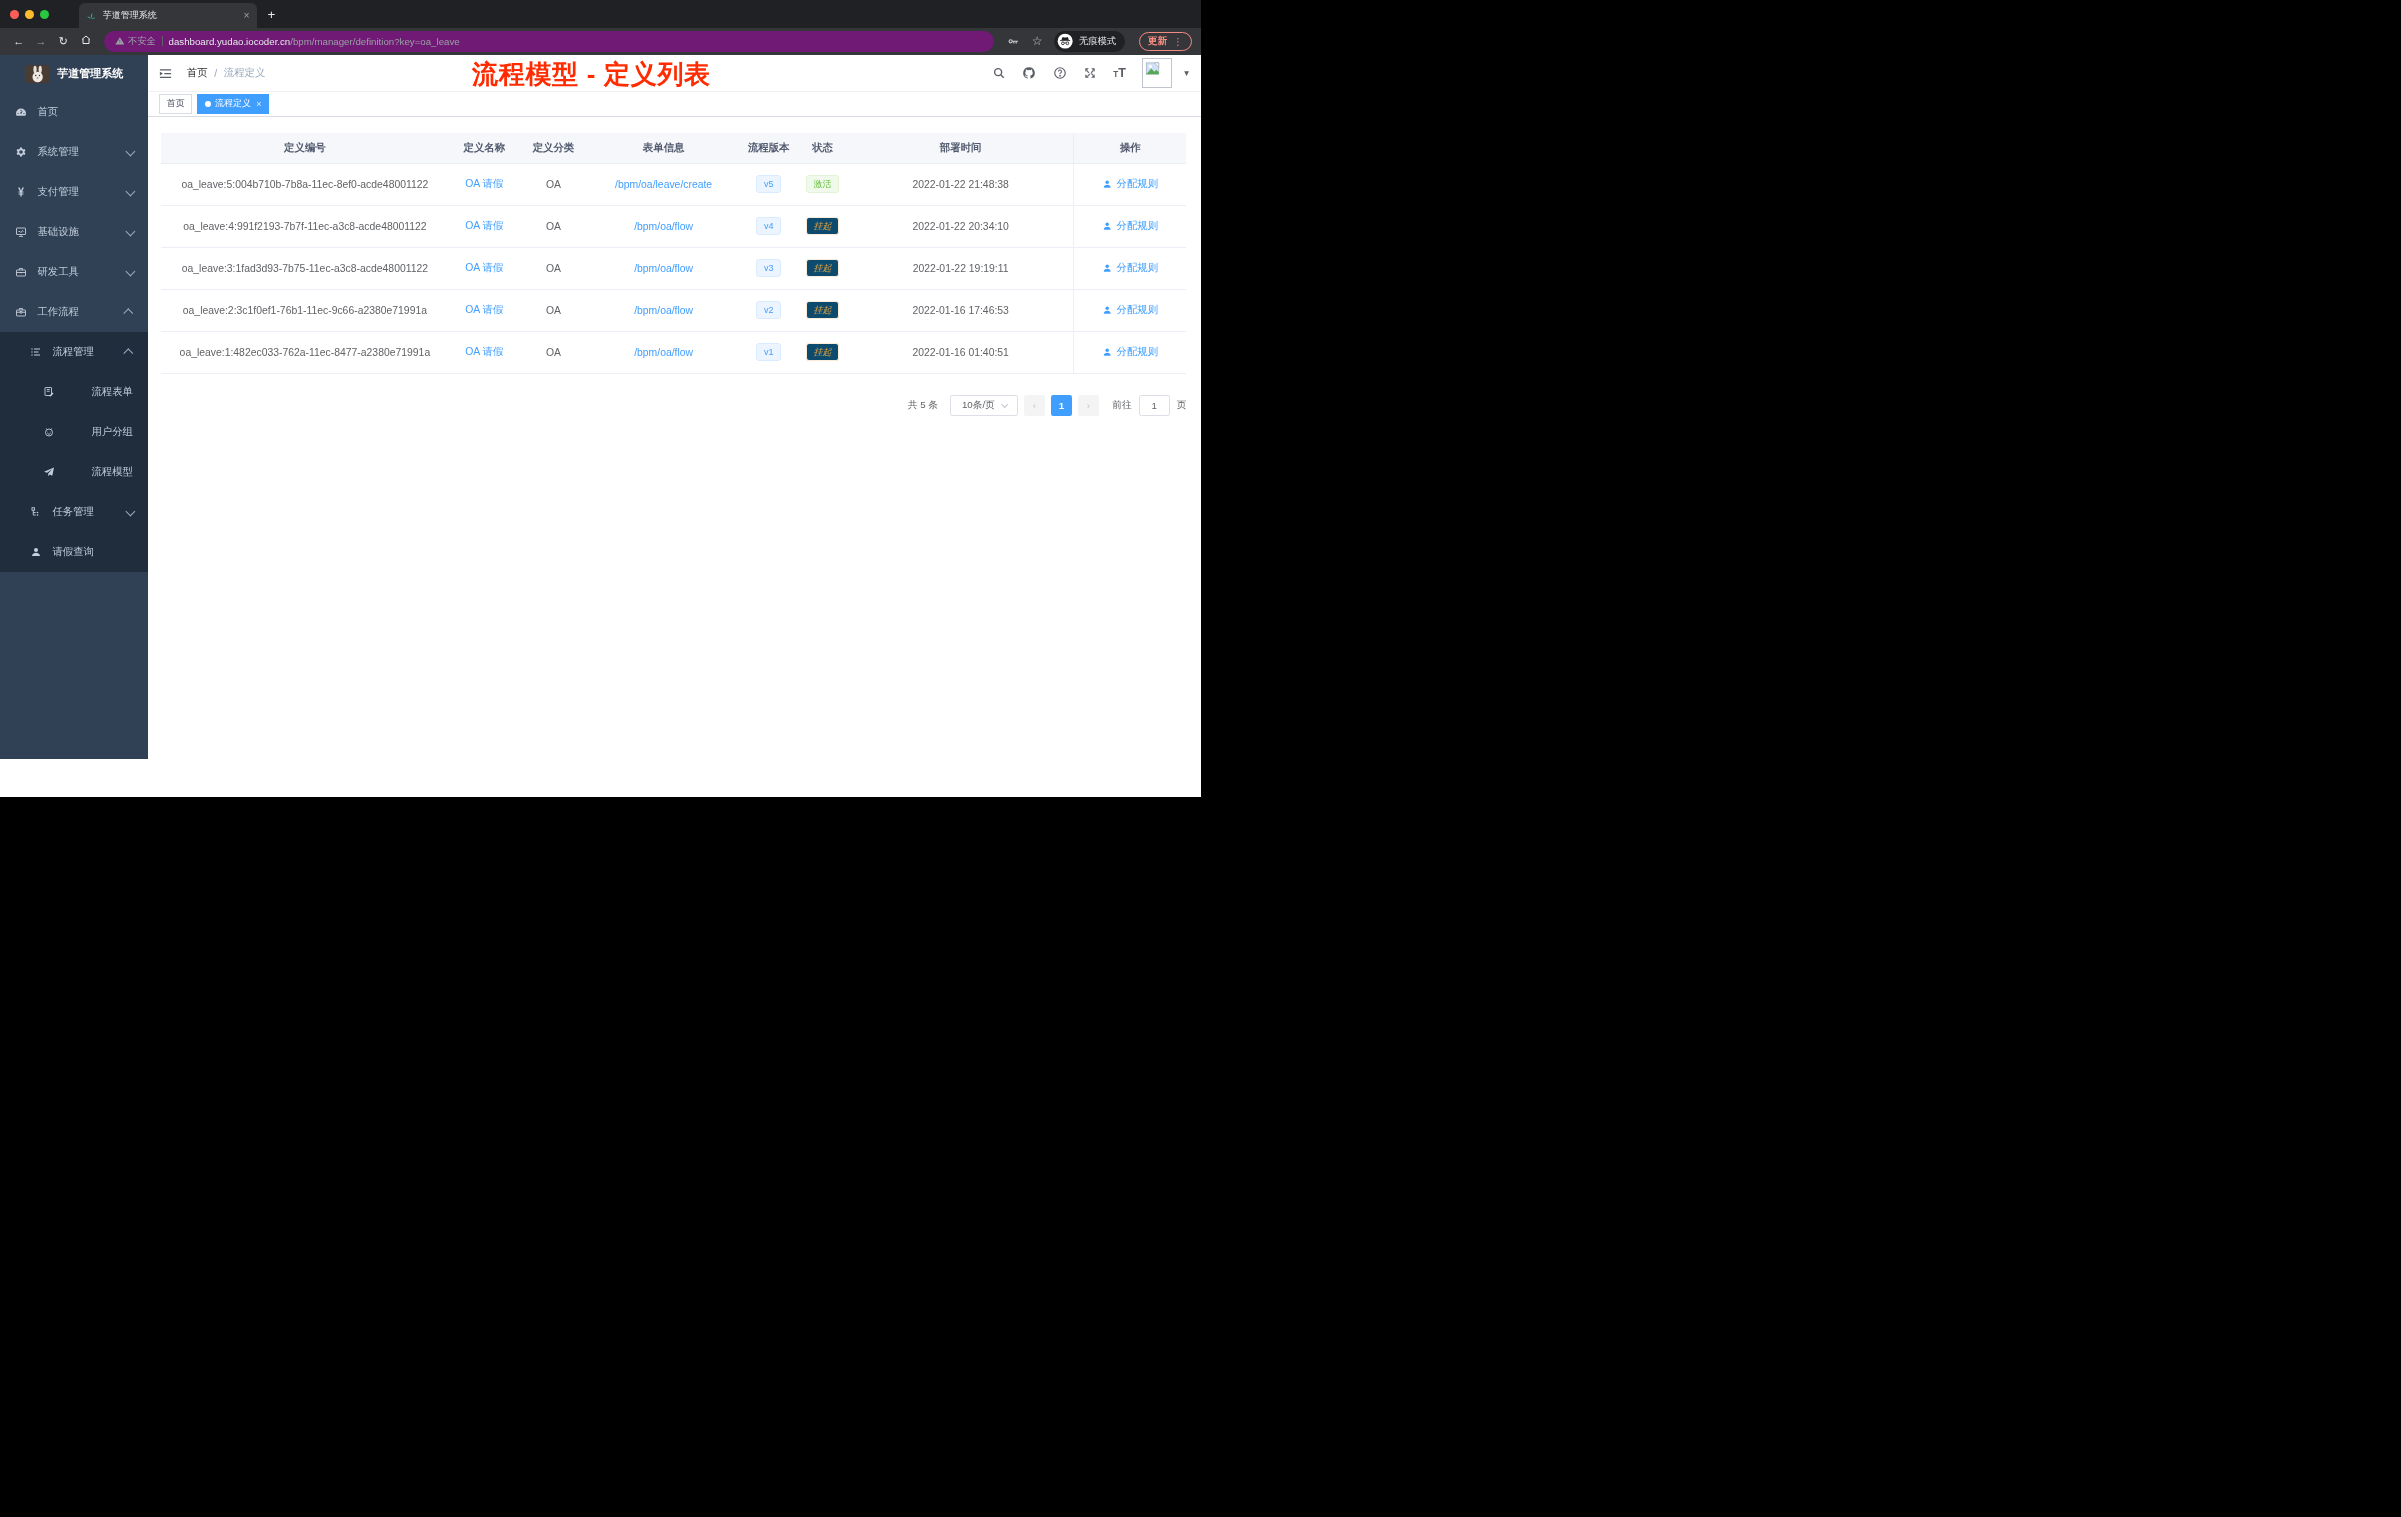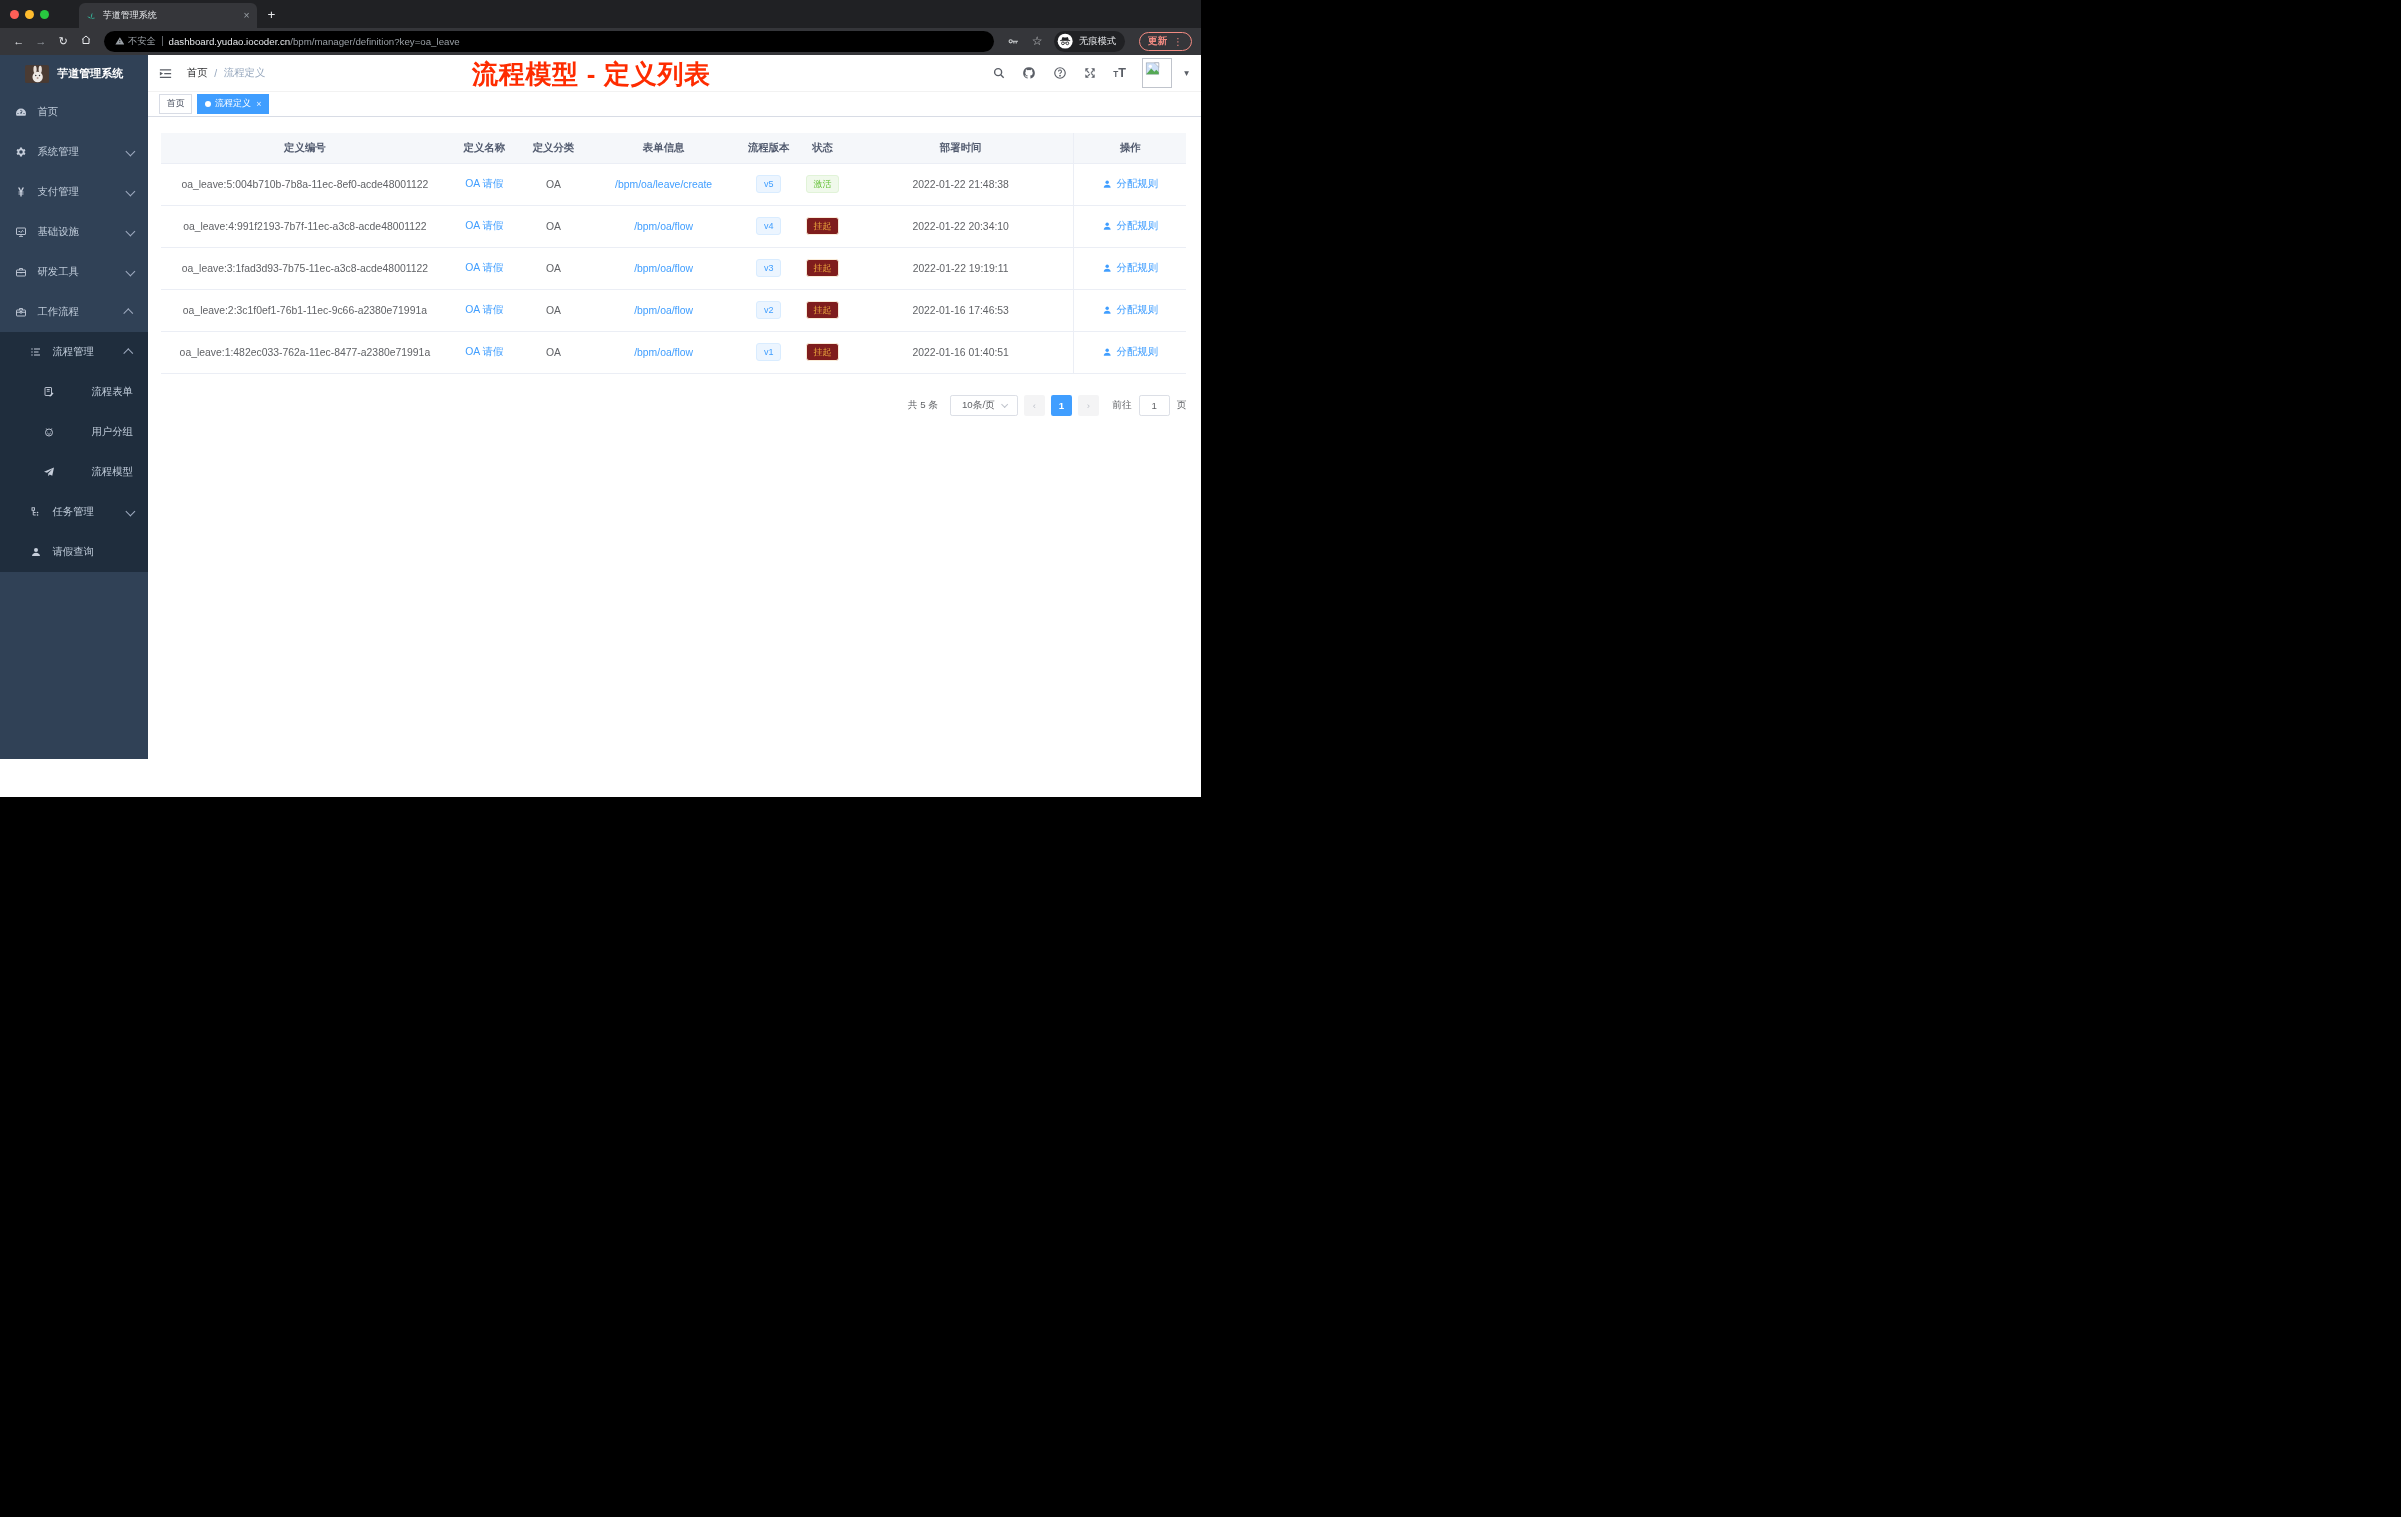--- a/index.html
+++ b/index.html
@@ -12,21 +12,21 @@
   .tl { width:9px; height:9px; border-radius:50%; }
   .tl.red{background:#ff5f57} .tl.yellow{background:#febc2e} .tl.green{background:#28c840}
   .tab { margin-left:19.3px; width:178px; height:25px; background:#35363a; border-radius:6px 6px 0 0;
          display:flex; align-items:center; padding:0 7.4px; gap:6px; }
   .tab-title { flex:1; color:#e8eaed; font-size:9px; white-space:nowrap; overflow:hidden; }
   .tab-close { color:#9aa0a6; font-size:10.4px; cursor:default; }
   .newtab { color:#e8eaed; font-size:13.4px; margin:0 0 6px 10.4px; }
   .toolbar { height:27.5px; background:#35363a; display:flex; align-items:center; padding:0 9px; gap:3px; }
   .nav-ic { width:19.3px; text-align:center; color:#e8eaed; font-size:11px; }
   .nav-ic.dim { color:#9aa0a6; }
-  .urlbar { flex:1; height:21px; background:#000000; border-radius:10.4px; margin:0 6px;
+  .urlbar { flex:1; height:21px; background:#701a75; border-radius:10.4px; margin:0 6px;
             display:flex; align-items:center; padding:0 10.4px; gap:6px; font-size:9.3px; }
   .warn { color:#9aa0a6; display:flex; align-items:center; gap:3.7px; }
   .url-sep { width:0.7px; height:10.4px; background:#5f6368; }
   .url-host { color:#e8eaed; font-size:9.7px; }
   .url-path { color:#9aa0a6; font-size:9.7px; }
   .chrome-ic { color:#c7cacc; margin:0 4.5px; display:flex; align-items:center; }
   .incog-pill { height:21px; background:#202124; border-radius:10.4px; display:flex; align-items:center;
                 gap:5.2px; padding:0 9px 0 3px; margin:0 4.5px; }
   .incog-pill span { color:#e8eaed; font-size:9.3px; }
   .update-pill { height:19.3px; border:1.1px solid #f28b82; color:#f28b82; border-radius:10.4px;
@@ -83,21 +83,21 @@
   table.grid { width:1025px; border-collapse:collapse; table-layout:fixed; }
   .grid th { background:#f5f7fa; color:#515a6e; font-size:10.4px; font-weight:bold;
              height:30px; text-align:center; border-bottom:0.7px solid #ebeef5; }
   .grid td { height:42px; text-align:center; font-size:10.4px; color:#606266;
              border-bottom:0.7px solid #ebeef5; white-space:nowrap; overflow:hidden; }
   .grid .col-action { border-left:0.7px solid #ebeef5; }
   .link { color:#409eff; cursor:pointer; }
   .el-tag { display:inline-block; font-size:9px; line-height:16.3px; padding:0 6.7px; border-radius:3px; }
   .el-tag.version { background:#ecf5ff; border:0.7px solid #d9ecff; color:#409eff; }
   .el-tag.success { background:#f0f9eb; border:0.7px solid #e1f3d8; color:#67c23a; }
-  .el-tag.warning { background:#7f1d1d; border:0.7px solid #faecd8; color:#e6a23c; }
+  .el-tag.warning { background:#0c4a6e; border:0.7px solid #faecd8; color:#e6a23c;font-style:italic; }
   .action-link { color:#409eff; font-size:10.4px; display:inline-flex; align-items:center; gap:3.7px; cursor:pointer; }
   .action-link svg { width:10.4px; height:10.4px; }
 
   .pagination { width:1025px; margin-top:21px; display:flex; justify-content:flex-end;
                 align-items:center; gap:6px; font-size:9.7px; color:#606266; }
   .pg-total { margin-right:6px; }
   .pg-size { width:68px; height:21px; border:0.7px solid #dcdfe6; border-radius:2.2px;
              display:flex; align-items:center; justify-content:center; gap:6px; color:#606266; }
   .pg-size .sel-caret { width:5.2px; height:5.2px; border-right:0.9px solid #c0c4cc; border-bottom:0.9px solid #c0c4cc;
              transform:rotate(45deg) translateY(-1.5px); }

